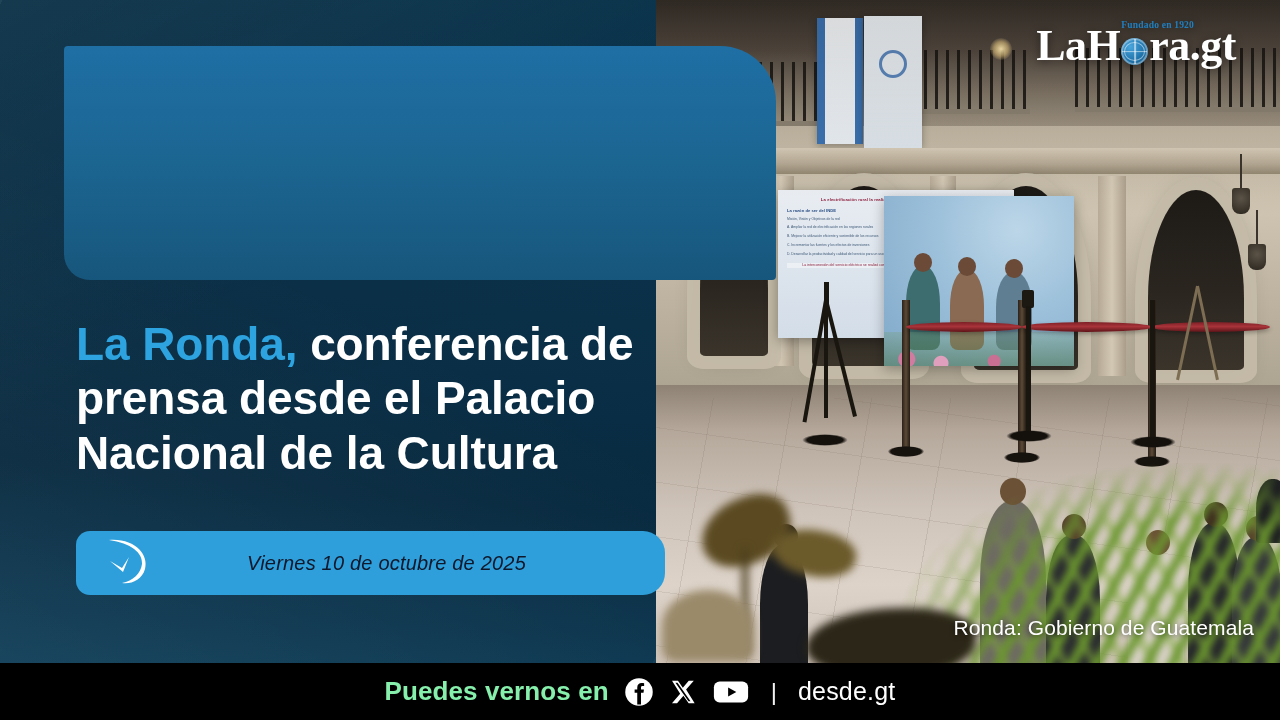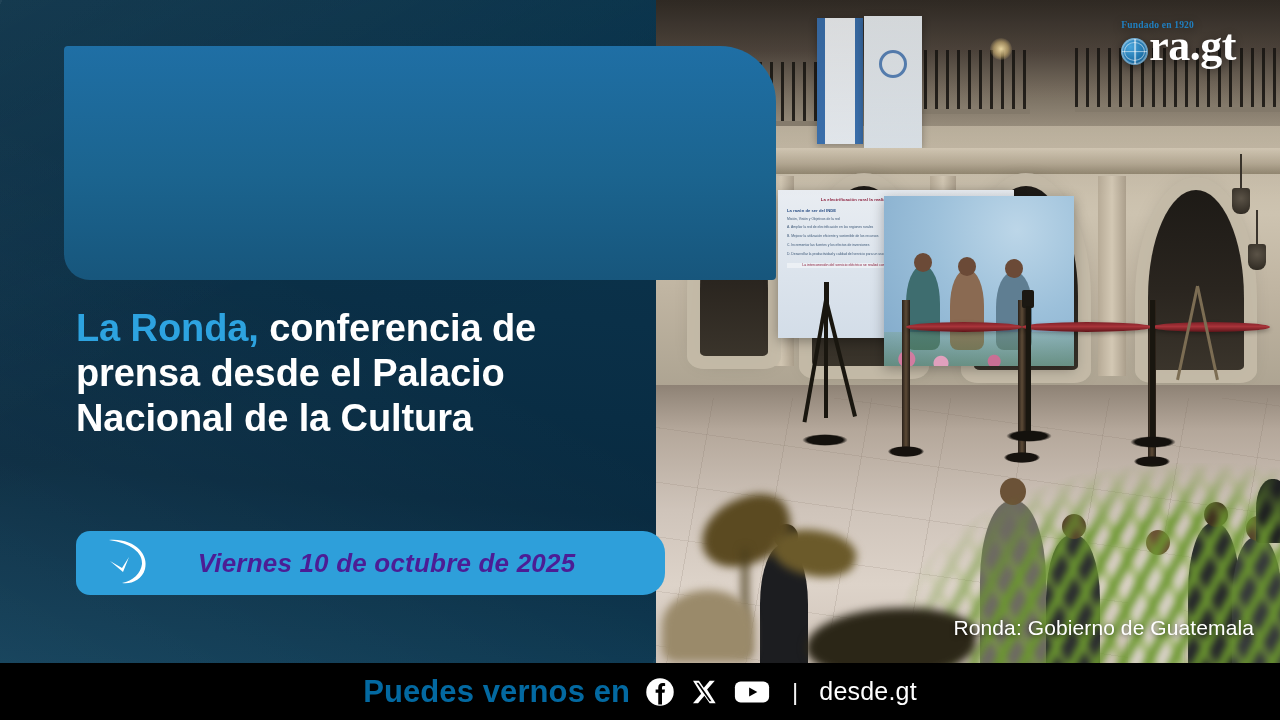--- a/index.html
+++ b/index.html
@@ -220,38 +220,38 @@
   }
   #envivo {
     font-size: 62px; font-weight: 700; letter-spacing: .5px;
     color: #0d3a56; line-height: .95;
     transform: scaleX(.97);
   }
   .lh-mark { position: relative; display: inline-block; }
 
   
   #headline {
-    position: absolute; left: 76px; top: 306px; width: 560px;
-    font-size: 38px; font-weight: 700; line-height: 1.18;
+    position: absolute; left: 76px; top: 317px; width: 560px;
+    font-size: 46px; font-weight: 700; line-height: 1.18;
     color: #ffffff; letter-spacing: -.1px;
   }
   #headline .accent { color: #2da3e0; }
 
   
   #date-pill {
     position: absolute; left: 76px; top: 531px;
     width: 589px; height: 64px;
     background: #2e9fda;
     border-radius: 14px 22px 22px 14px;
     display: flex; align-items: center;
   }
   #date-pill .pill-mark { margin-left: 24px; margin-right: 6px; }
   #date-text {
     flex: 1; text-align: center;
-    font-size: 26px; font-weight: 700; font-style: italic; color: #4c1d95;
+    font-size: 20px; font-weight: 400; font-style: italic; color: #0f172a;
     letter-spacing: .2px; padding-right: 48px;
   }
 
   
   #brand {
     position: absolute; right: 44px; top: 24px;
     display: flex; align-items: flex-end;
     filter: drop-shadow(0 2px 5px rgba(0,0,0,.45));
   }
   #brand-text {
@@ -295,21 +295,21 @@
   }
 
   
   #footer {
     position: absolute; left: 0; bottom: 0; width: 1280px; height: 57px;
     background: #000000;
     display: flex; align-items: center; justify-content: center;
     gap: 15px;
   }
   #footer-label {
-    font-size: 31px; font-weight: 700; color: #0369a1; letter-spacing: .1px;
+    font-size: 26px; font-weight: 700; color: #86efac; letter-spacing: .1px;
   }
   .soc { display: inline-flex; align-items: center; justify-content: center; }
   #footer-div {
     color: #fff; font-size: 24px; font-weight: 400; opacity: .95;
     margin: 0 6px;
   }
   #footer-site {
     font-size: 25px; font-weight: 400; color: #ffffff; letter-spacing: .2px;
   }
 </style>
@@ -445,20 +445,21 @@
         <path d="M18 8 C70 4 98 38 90 66 C84 88 62 97 44 94 C66 90 82 74 84 56 C86 34 62 14 18 8 Z" fill="#ffffff"></path>
         <path d="M20 50 L44 64 L58 42 L46 72 L20 50 Z" fill="#ffffff"></path>
       </svg>
     </span>
     <span id="date-text">Viernes 10 de octubre de 2025</span>
   </div>
 
   <div id="brand">
     <div id="brand-founded">Fundado en 1920</div>
     <div id="brand-text">
+      <span>LaH</span>
       <span class="globe">
           <em></em>
         </span>
       <span>ra.gt</span>
     </div>
   </div>
 
   <div id="photo-credit">Ronda: Gobierno de Guatemala</div>
 
   <div id="footer">

